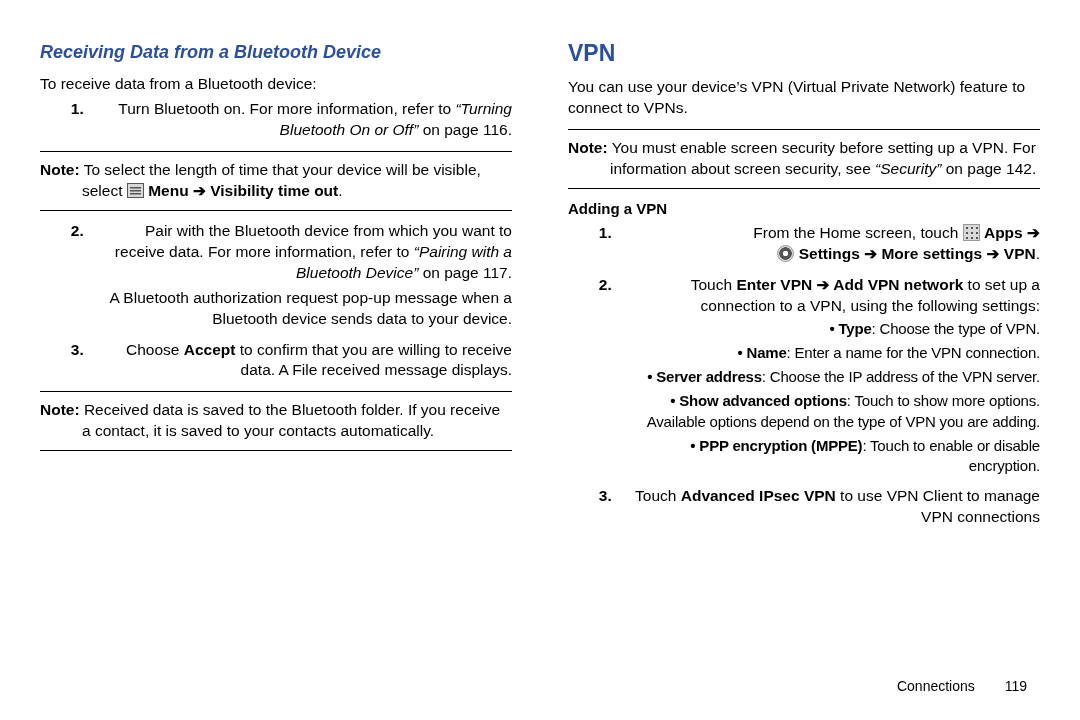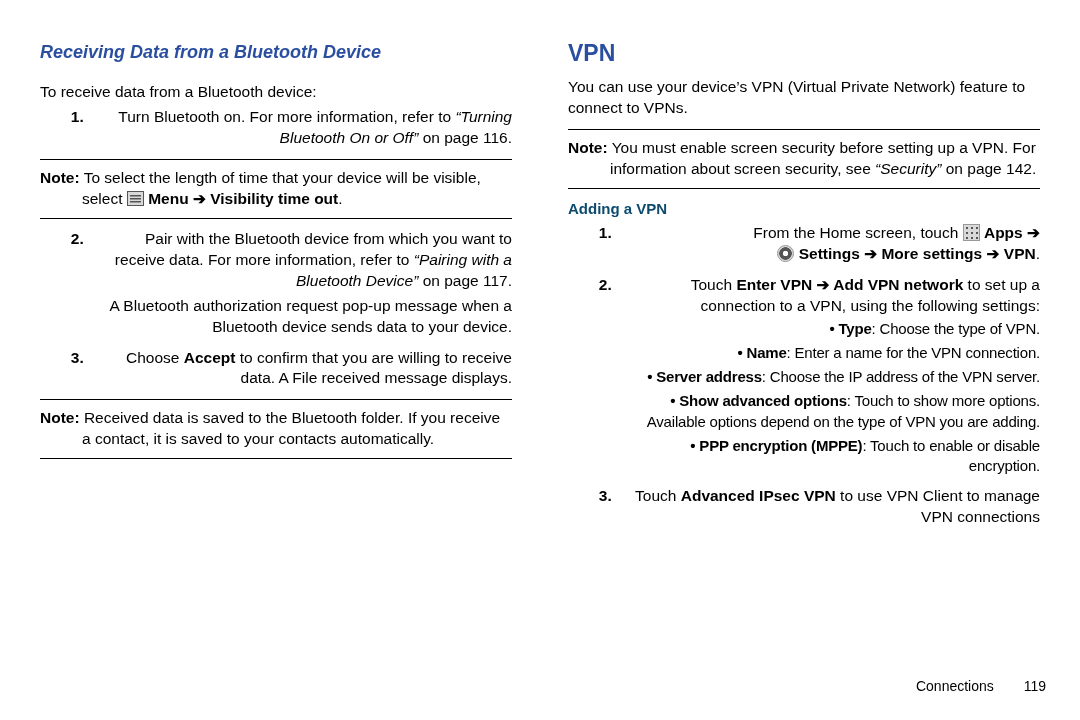--- a/index.html
+++ b/index.html
@@ -19,31 +19,31 @@
   }
   .col {
     flex: 1;
     min-width: 0;
   }
   .h-sub-blue {
     font-style: italic;
     font-weight: bold;
     color: #2a4ea0;
     font-size: 18px;
-    margin: 4px 0 18px 0;
+    margin: 4px 0 10px 0;
   }
   .h-section-blue {
     font-weight: bold;
     color: #2a4ea0;
     font-size: 23px;
     margin: 2px 0 8px 0;
   }
   .h-mini-blue {
     font-weight: bold;
-    color: #0c4a6e;
+    color: #000000;
     font-size: 15px;
     margin: 10px 0 4px 0;
   }
   p { margin: 4px 0; }
   ol { margin: 4px 0 4px 0; padding-left: 48px; }
   ol li { padding-left: 4px; margin-bottom: 10px; text-align: right; }
   ol li::marker { font-weight: bold; }
   ul.bullets { list-style: none; margin: 2px 0 4px 0; padding-left: 14px; }
   ul.bullets li { margin-bottom: 4px; text-indent: -12px; padding-left: 12px; }
   ul.bullets li::before { content: "• "; font-weight: bold; }
@@ -96,21 +96,21 @@
       radial-gradient(circle at 50% 50%, #fff 2.5px, transparent 3px),
       radial-gradient(circle at 50% 50%, #555 6px, transparent 6.5px),
       #d9d9d9;
     border: 1px solid #999;
     vertical-align: -3px;
   }
   .condensed { font-stretch: condensed; letter-spacing: -0.2px; font-size: 15px;}
   .footer {
     position: absolute;
     bottom: 24px;
-    right: 34px;
+    right: 53px;
     font-size: 14px;
   }
   .footer .pg { display:inline-block; margin-left: 26px;}
 </style>
 </head>
 <body>
 
 <div class="page">
 
   <div class="col">

